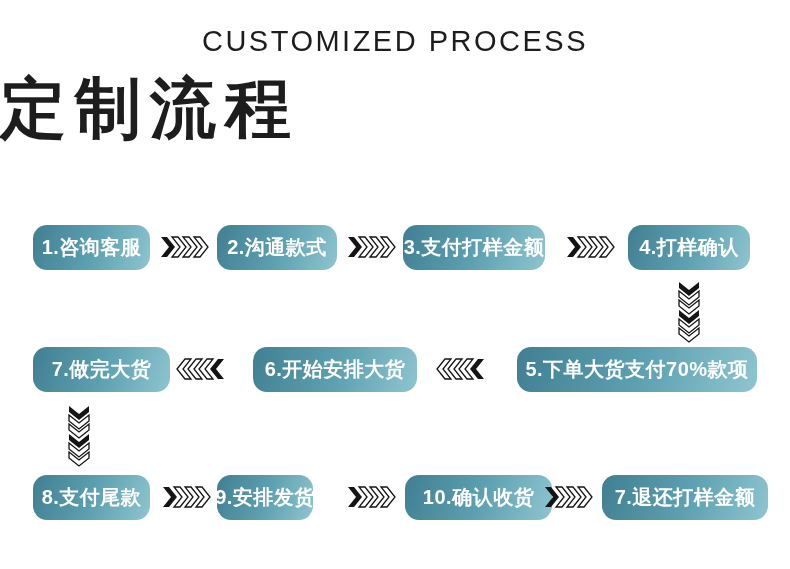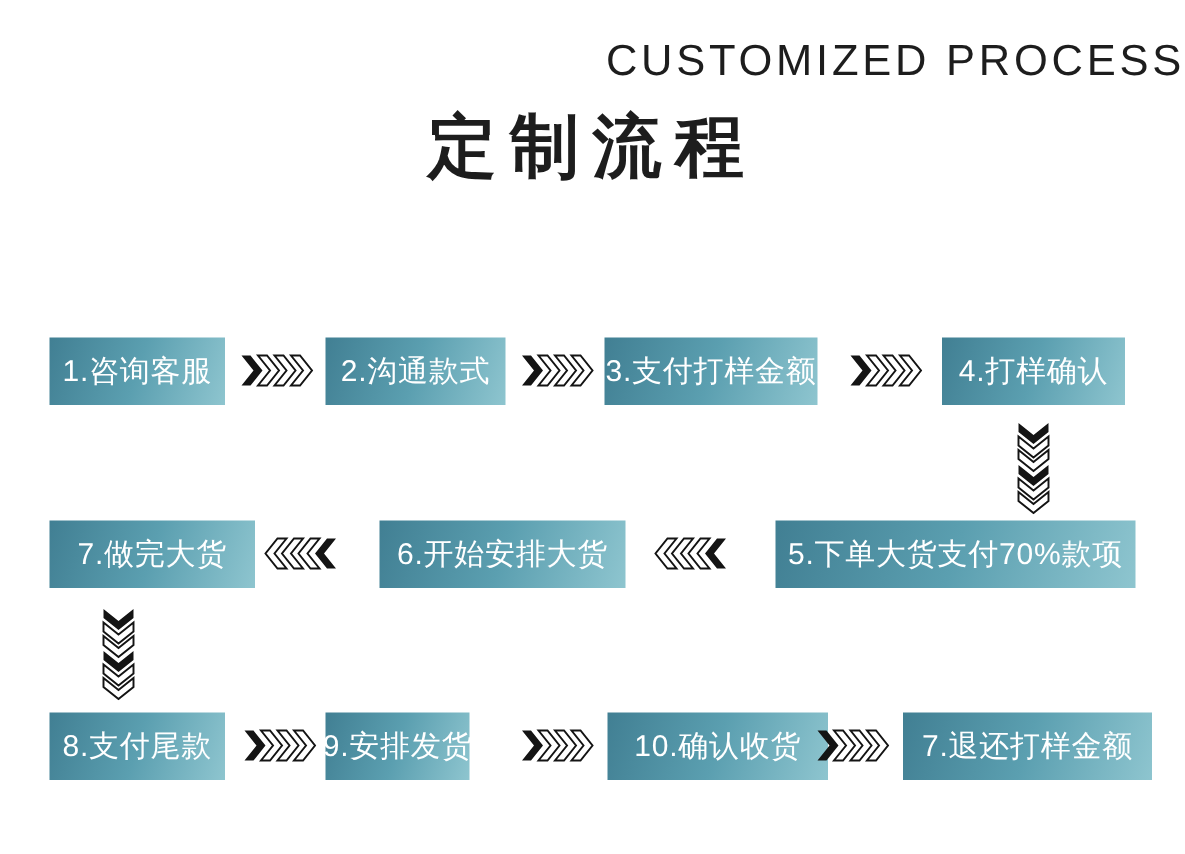--- a/index.html
+++ b/index.html
@@ -3,33 +3,33 @@
 <meta charset="utf-8">
 <style>
   html,body { margin:0; padding:0; background:#fff; }
   .page {
     position:relative; width:790px; height:569px; overflow:hidden;
     background:var(--background,#ffffff);
     font-family:"Liberation Sans", sans-serif;
   }
   .subtitle {
     position:absolute; top:27px; left:0; width:100%;
-    text-align:right; font-size:29px; letter-spacing:2.5px;
+    text-align:center; font-size:29px; letter-spacing:2.5px;
     color:var(--title,#1d1d1d); line-height:1;
   }
   .title-cn {
     position:absolute; top:72px; left:0; width:100%;
-    text-align:center; font-size:46px; font-weight:900; letter-spacing:9px;
+    font-size:66px; font-weight:900; letter-spacing:9px;
     color:var(--title,#1d1d1d); line-height:1.1;
   }
   .step {
-    position:absolute; height:45px; border-radius:0;
+    position:absolute; height:45px; border-radius:14px;
     background:linear-gradient(108deg, var(--box-grad-start,#417f93) 0%, var(--box-grad-mid,#5b9fb0) 50%, var(--box-grad-end,#8ec5cf) 100%);
     color:var(--box-text,#ffffff);
-    font-weight:400; font-size:20px; letter-spacing:0.5px;
+    font-weight:700; font-size:20px; letter-spacing:0.5px;
     display:flex; align-items:center; justify-content:center;
     white-space:nowrap;
   }
   
   .p1  { left:33px;  top:225px; width:117px; }
   .p2  { left:217px; top:225px; width:120px; }
   .p3  { left:403px; top:225px; width:142px; }
   .p4  { left:628px; top:225px; width:122px; }
   
   .p5  { left:517px; top:347px; width:240px; }

